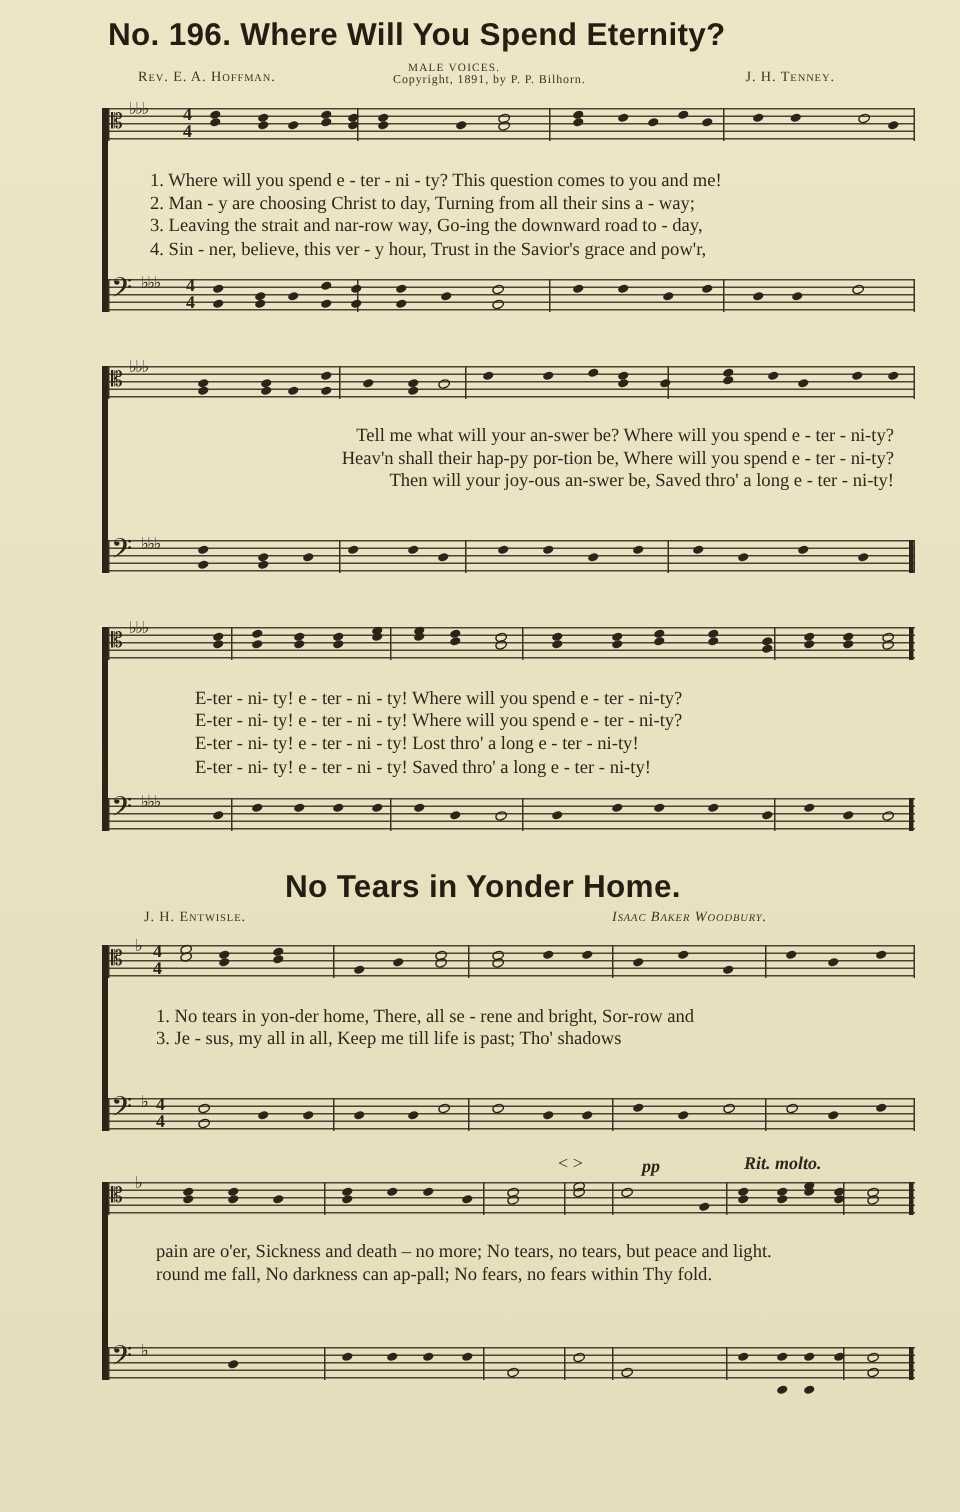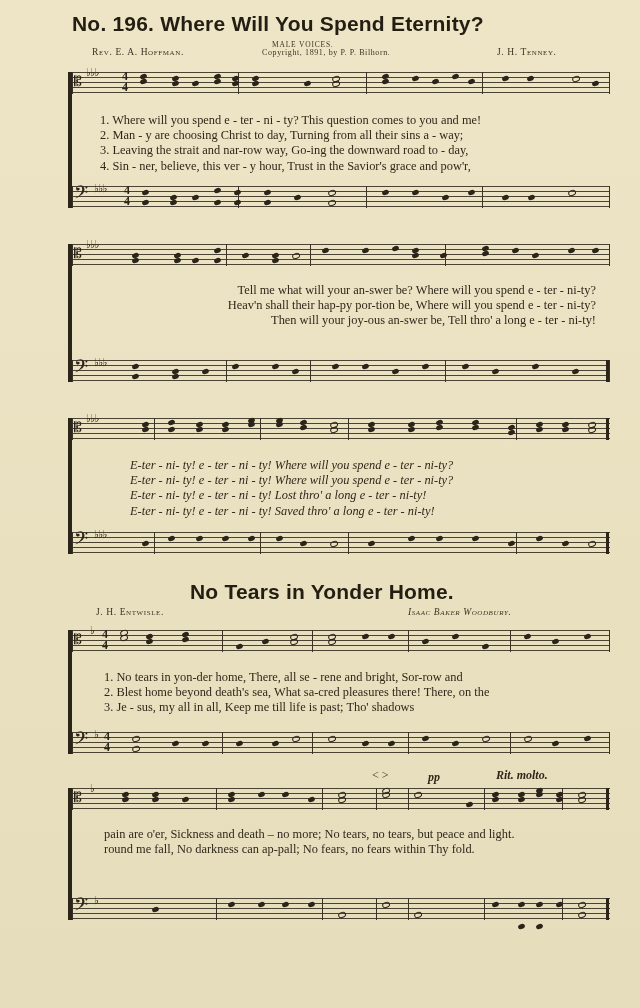--- a/index.html
+++ b/index.html
@@ -150,21 +150,21 @@
     <div class="note" style="left:410px;top:2px"></div>
       <div class="note" style="left:410px;top:7px"></div>
       <div class="note" style="left:440px;top:4px"></div>
       <div class="note" style="left:460px;top:9px"></div>
       <div class="note" style="left:496px;top:4px"></div>
       <div class="note" style="left:520px;top:4px"></div>
   </div>
   <div class="abs lyric" style="left:104px;top:283px;width:492px;text-align:right;">
     <div>Tell me what will your an-swer be? Where will you spend e - ter  - ni-ty?</div>
     <div>Heav'n shall their hap-py  por-tion be,  Where will you spend e - ter  - ni-ty?</div>
-    <div>Then will your joy-ous  an-swer be,  Tell thro' a long    e - ter  - ni-ty!</div>
+    <div>Then will your joy-ous  an-swer be,  Saved thro' a long    e - ter  - ni-ty!</div>
   </div>
 
   <div class="staff" style="left:72px;top:360px;width:538px;">
     <div class="line" style="top:0"></div>
       <div class="line" style="top:5px"></div>
       <div class="line" style="top:10px"></div>
       <div class="line" style="top:15px"></div>
       <div class="line" style="top:20px"></div>
     <div class="bar" style="left:0"></div>
       <div class="bar" style="left:154px"></div>
@@ -233,21 +233,21 @@
       <div class="note" style="left:436px;top:7px"></div>
       <div class="note" style="left:436px;top:12px"></div>
     <div class="note" style="left:464px;top:4px"></div>
       <div class="note" style="left:464px;top:9px"></div>
       <div class="note" style="left:490px;top:4px"></div>
       <div class="note" style="left:490px;top:9px"></div>
       <div class="note half" style="left:516px;top:4px"></div>
       <div class="note half" style="left:516px;top:9px"></div>
     <div class="endbar" style="left:534px"></div>
   </div>
-  <div class="abs lyric" style="left:130px;top:458px;font-style:italic;">
+  <div class="abs lyric" style="left:130px;top:458px;">
     <div>E-ter  - ni- ty!   e - ter - ni - ty!   Where will you spend   e - ter - ni-ty?</div>
     <div>E-ter  - ni- ty!   e - ter - ni - ty!   Where will you spend   e - ter - ni-ty?</div>
     <div>E-ter  - ni- ty!   e - ter - ni - ty!    Lost  thro' a  long    e - ter - ni-ty!</div>
     <div>E-ter  - ni- ty!   e - ter - ni - ty!   Saved  thro'  a  long    e - ter - ni-ty!</div>
   </div>
 
   <div class="staff" style="left:72px;top:532px;width:538px;">
     <div class="line" style="top:0"></div>
       <div class="line" style="top:5px"></div>
       <div class="line" style="top:10px"></div>
@@ -315,21 +315,20 @@
       <div class="note" style="left:316px;top:4px"></div>
     <div class="note" style="left:350px;top:9px"></div>
       <div class="note" style="left:380px;top:4px"></div>
       <div class="note" style="left:410px;top:14px"></div>
     <div class="note" style="left:452px;top:4px"></div>
       <div class="note" style="left:480px;top:9px"></div>
       <div class="note" style="left:512px;top:4px"></div>
   </div>
   <div class="abs lyric" style="left:104px;top:670px;">
     <div>1.  No  tears  in   yon-der home, There, all   se - rene and bright, Sor-row and</div>
-    <div>2.  Blest home beyond death's sea, What sa-cred pleasures there! There, on the</div>
     <div>3.  Je  -  sus,  my  all   in all,   Keep me  till  life    is past;  Tho' shadows</div>
   </div>
 
   <div class="staff" style="left:72px;top:732px;width:538px;">
     <div class="line" style="top:0"></div>
       <div class="line" style="top:5px"></div>
       <div class="line" style="top:10px"></div>
       <div class="line" style="top:15px"></div>
       <div class="line" style="top:20px"></div>
     <div class="bar" style="left:0"></div>

